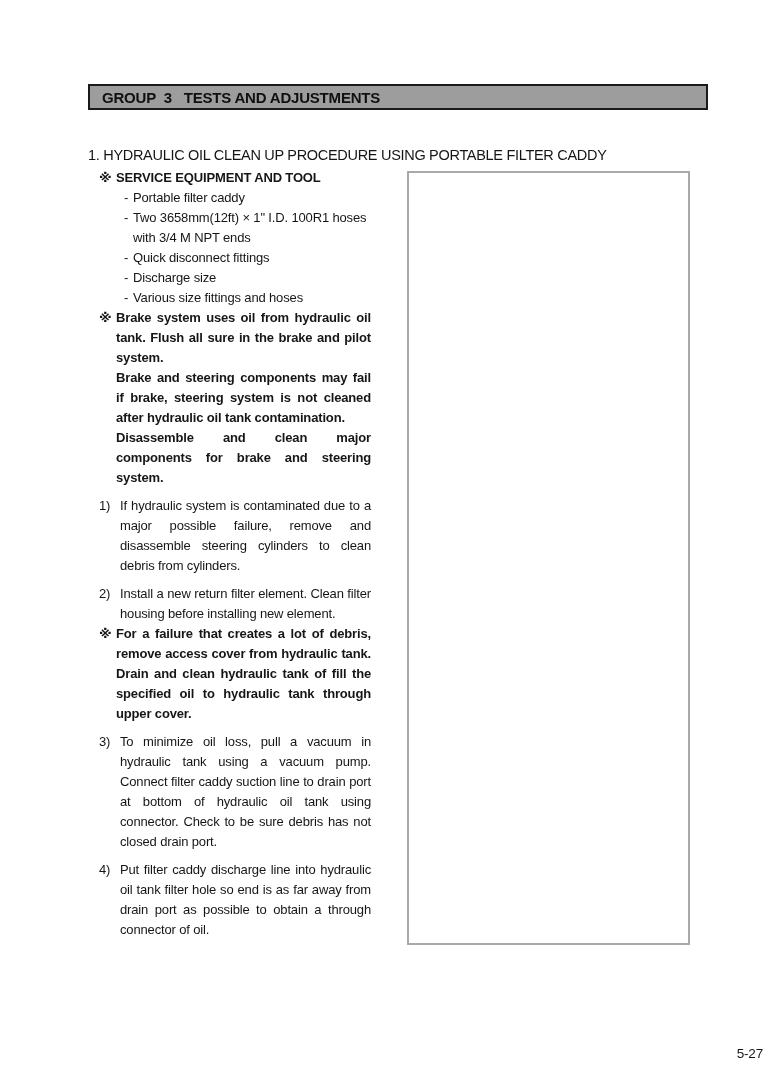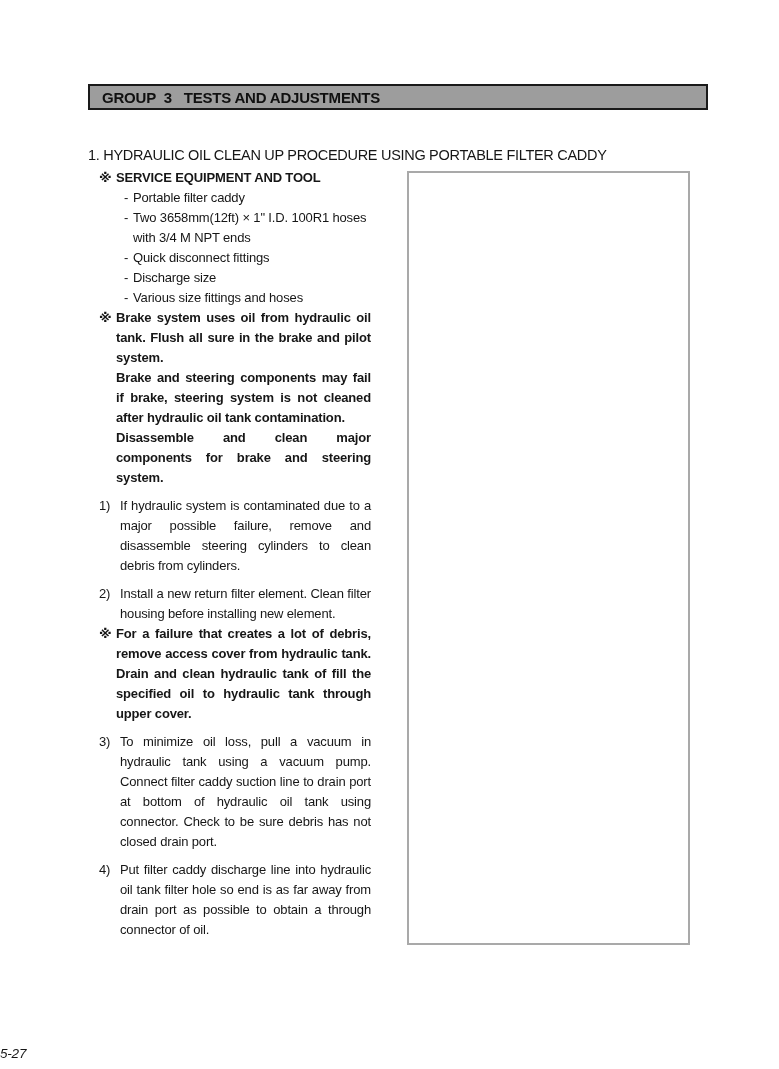--- a/index.html
+++ b/index.html
@@ -42,21 +42,21 @@
   .step{position:relative;padding-left:21px;margin-top:8px;}
   .step .marker{left:0;}
   .figure-box{
     position:absolute;left:407px;top:171px;width:283px;height:774px;
     border:2px solid var(--figure-border,#a9a9a9);
     box-sizing:border-box;
     background:#ffffff;
   }
   .page-number{
     position:absolute;left:0;top:1046px;width:763px;
-    text-align:left;font-size:13.5px;letter-spacing:-0.2px;font-style:italic;
+    text-align:right;font-size:13.5px;letter-spacing:-0.2px;
   }
 </style>
 </head>
 <body>
 
 <div class="page">
 
   <div class="group-header">
     <span>GROUP  3   TESTS AND ADJUSTMENTS</span>
   </div>

